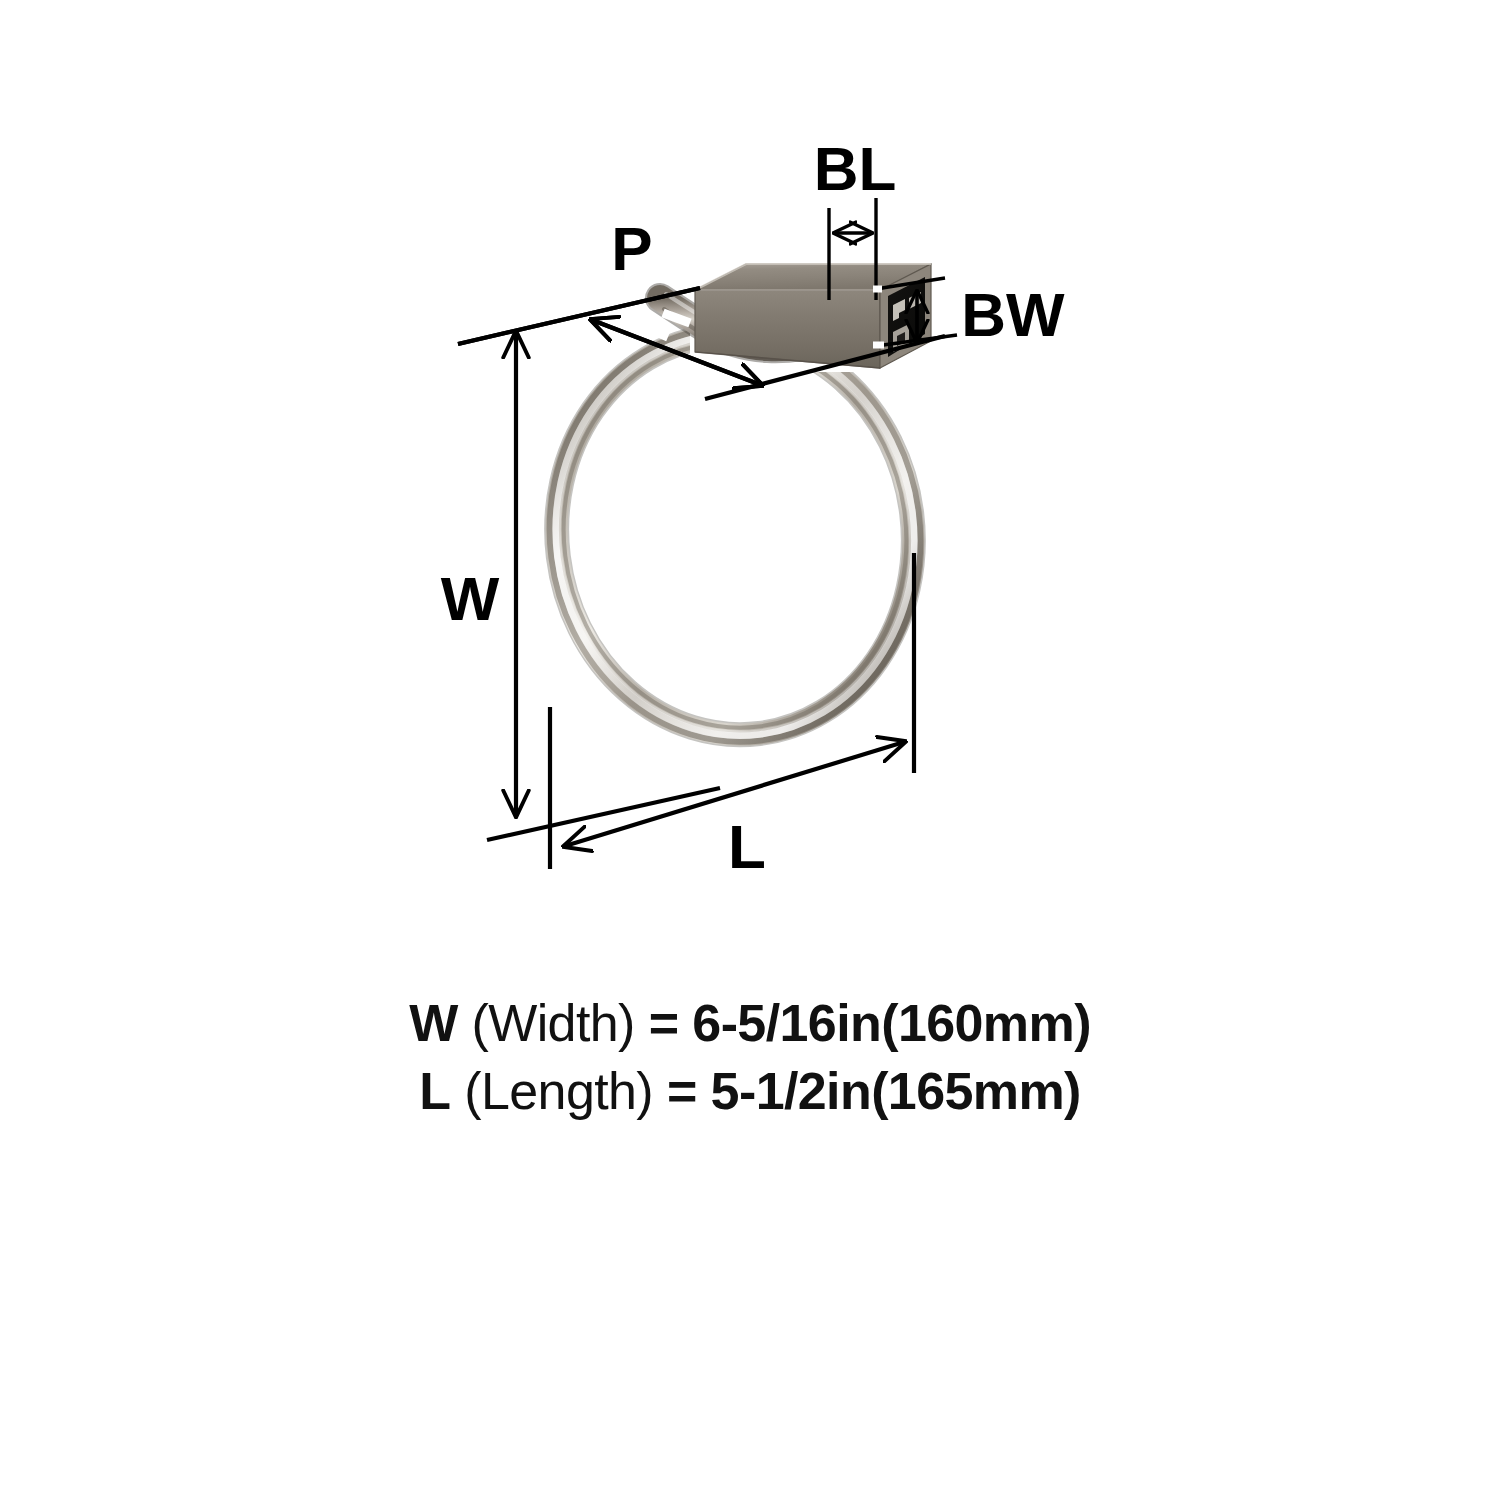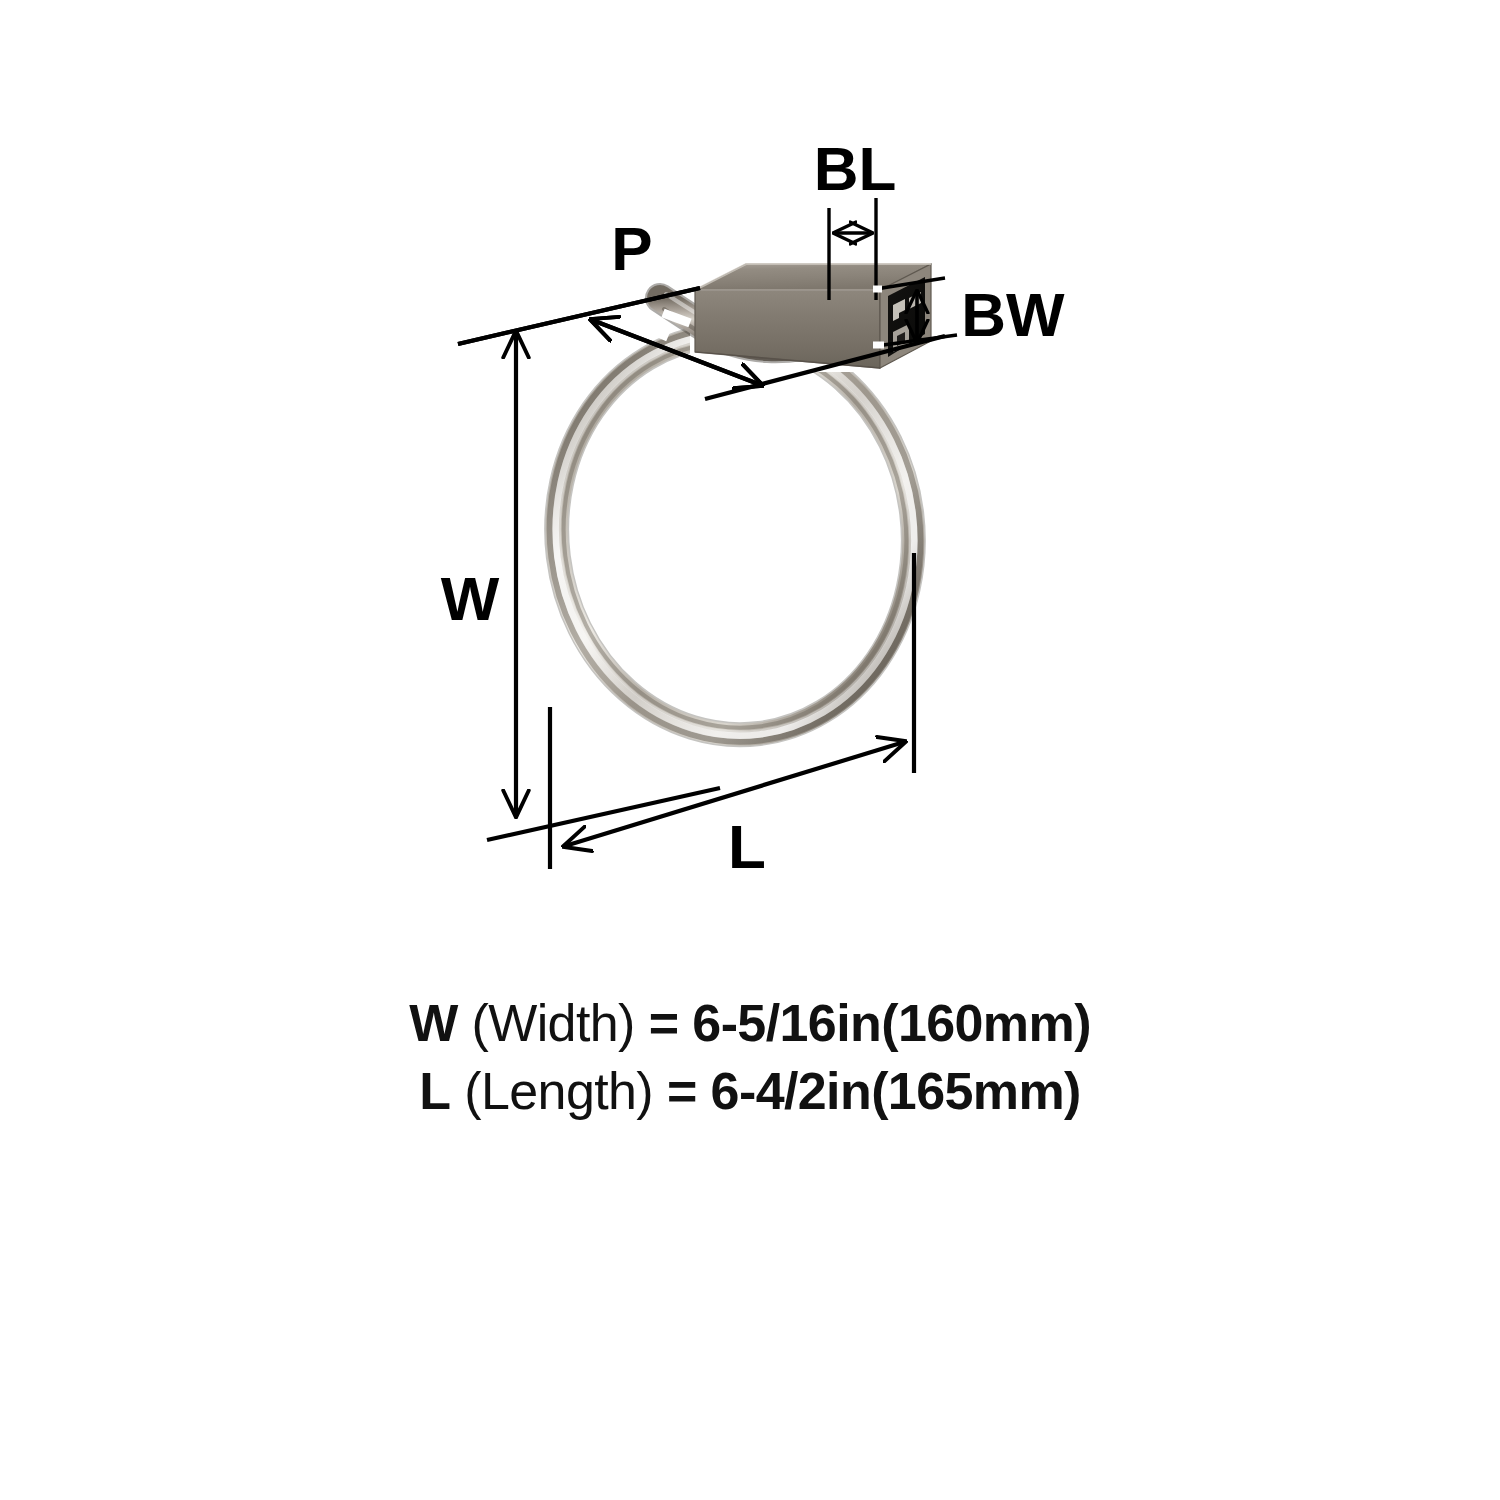--- a/index.html
+++ b/index.html
@@ -291,21 +291,21 @@
       <span class="sym">W</span>
       <span class="nm">(Width)</span>
       <span class="eq">=</span>
       <span class="val">6-5/16in</span><span class="mm">(160mm)</span>
     </div>
 
     <div class="legend-row">
       <span class="sym">L</span>
       <span class="nm">(Length)</span>
       <span class="eq">=</span>
-      <span class="val">6-4/2in</span><span class="mm">(165mm)</span>
+      <span class="val">5-1/2in</span><span class="mm">(165mm)</span>
     </div>
 
 
 
 
   </div>
 
 </div>
 
 </body></html>

